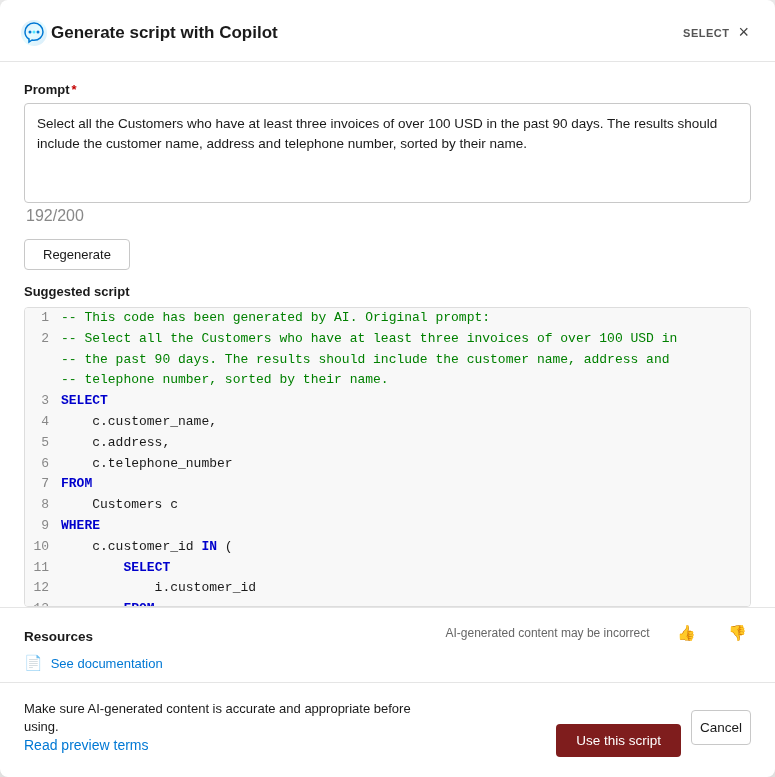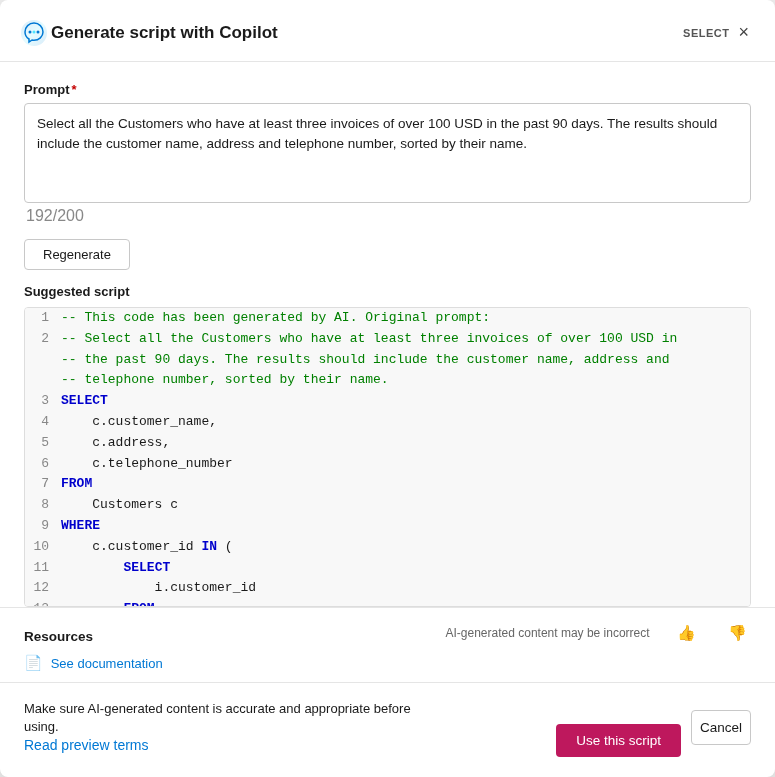--- a/index.html
+++ b/index.html
@@ -210,21 +210,21 @@
       color: #1a1a1a;
       max-width: 400px;
       line-height: 1.4;
     }
     .footer-actions {
       display: flex;
       gap: 10px;
       align-items: center;
     }
     .use-script-btn {
-      background: #be185d;
+      background: #7f1d1d;
       color: #ffffff;
       border: none;
       border-radius: 4px;
       padding: 9px 20px;
       font-size: 13.5px;
       font-weight: 500;
       cursor: pointer;
       margin-top: 27px;
     }
     .cancel-btn {

